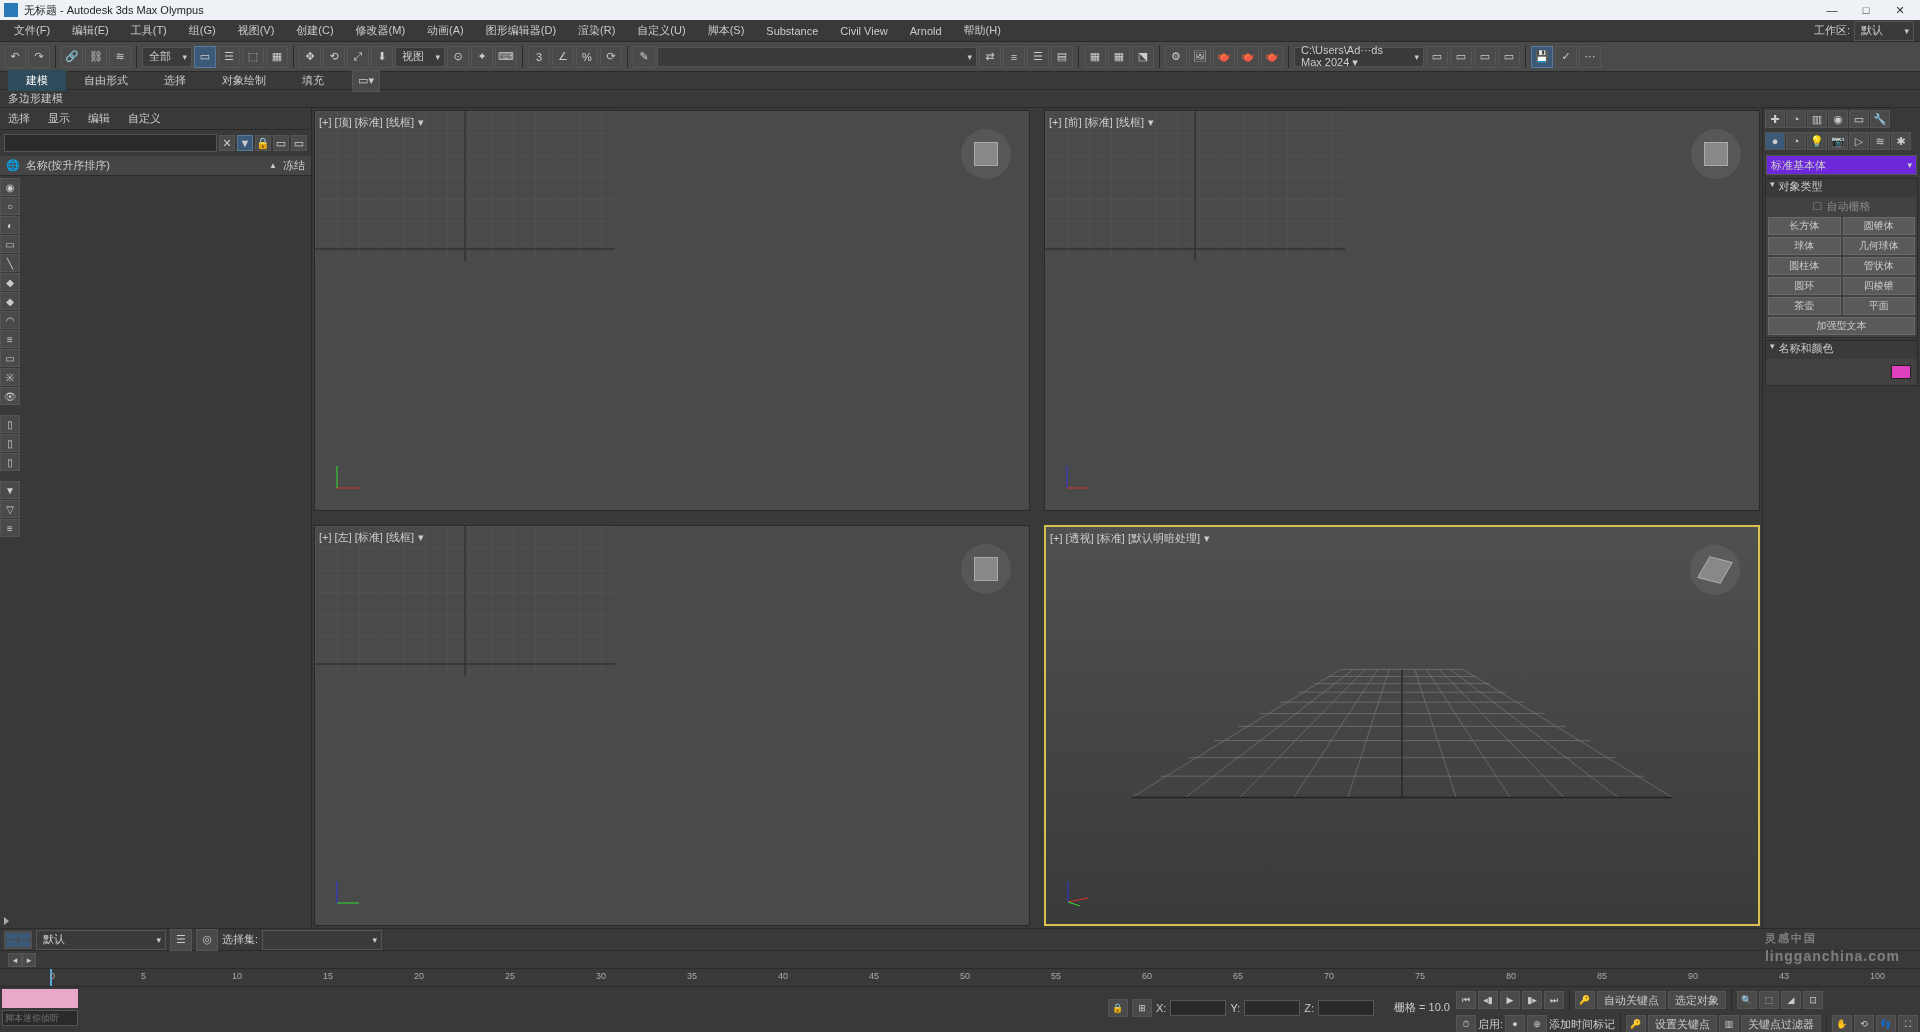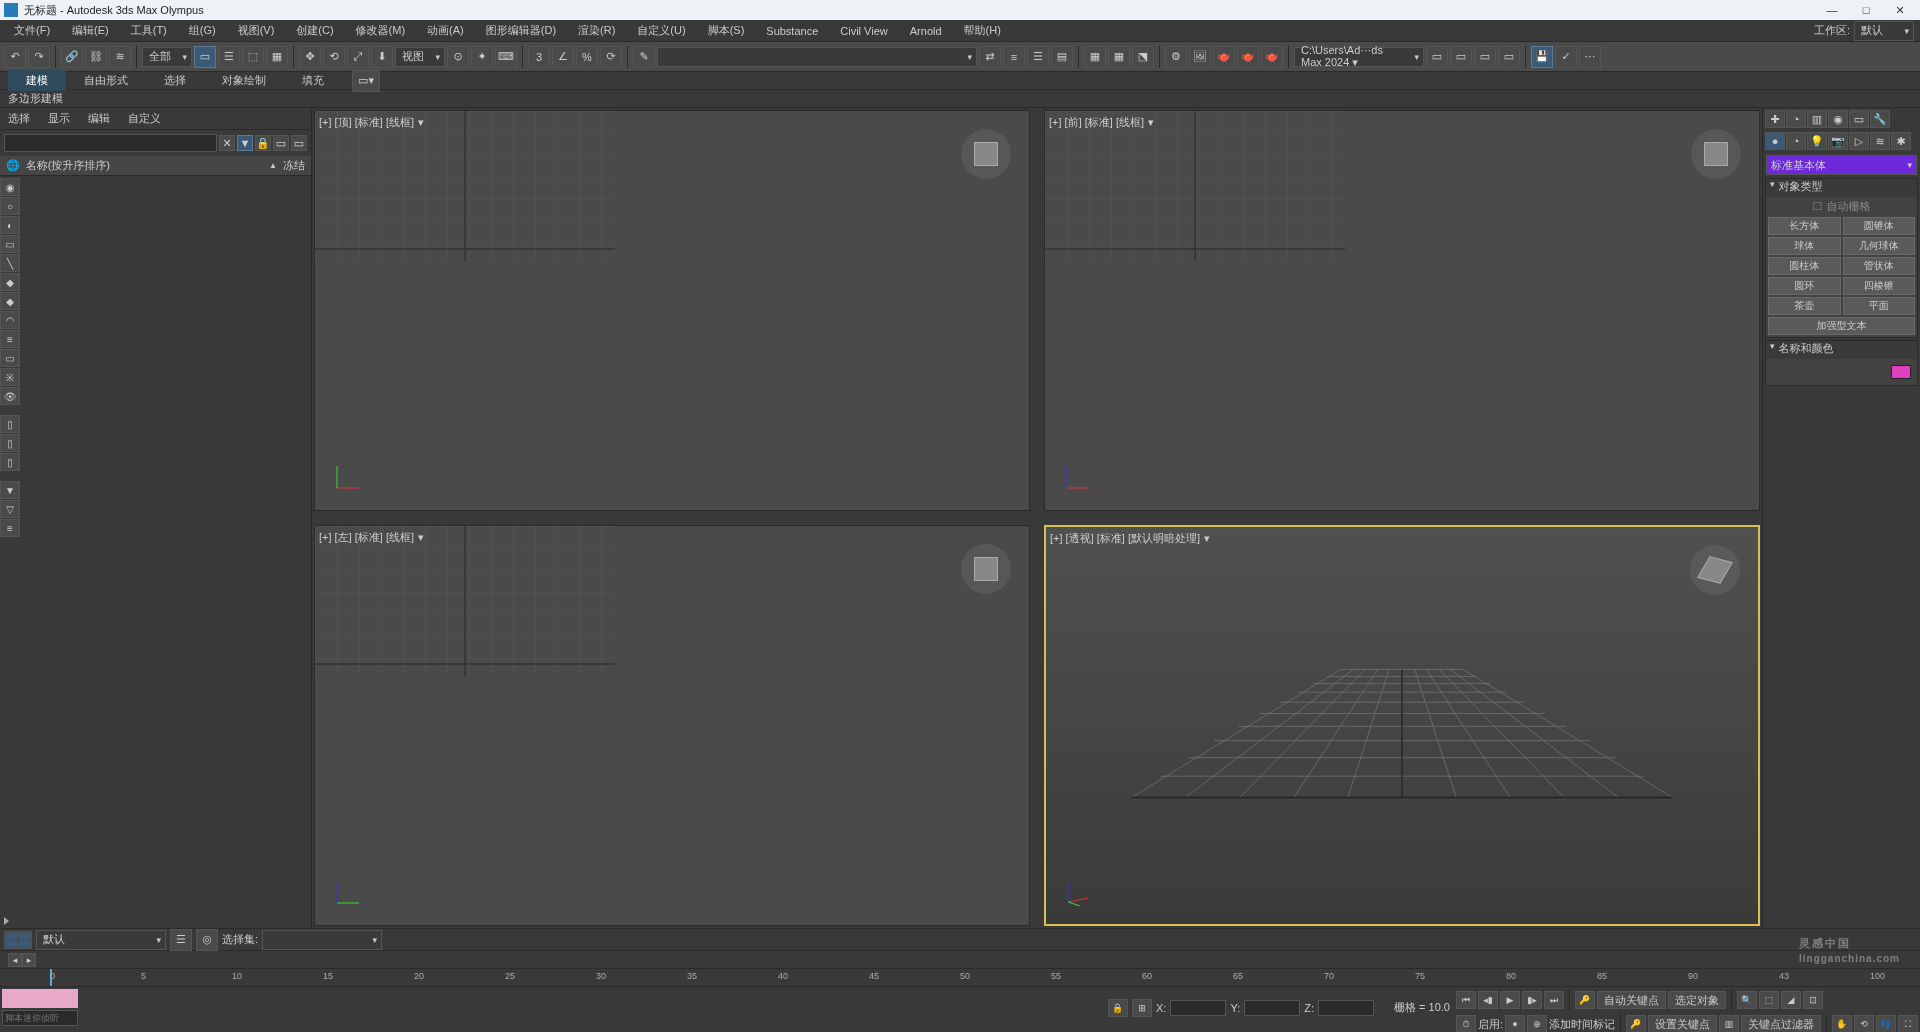--- a/index.html
+++ b/index.html
@@ -75,21 +75,21 @@
 .sb-left .pink{flex:1;background:#e8a8c8;margin:2px}
 .sb-left input{height:16px;background:#2a2a2a;border:1px solid #555;color:#888;font-size:9px;padding:0 2px;margin:0 2px 2px}
 .sb-msg{display:flex;flex-direction:column;justify-content:center;padding:0 8px;gap:2px;font-size:10px;flex:0 0 320px}
 .sb-coords{display:flex;align-items:center;gap:4px;font-size:10px;margin-left:auto;padding-right:4px}
 .sb-coords input{width:56px;height:16px;background:#2a2a2a;border:1px solid #555;color:#ccc;padding:0 2px}
 .sb-right{display:flex;flex-direction:column;gap:2px;padding:2px}
 .sb-right-row{display:flex;gap:2px;align-items:center}
 .sbtn{width:20px;height:18px;background:#4a4a4a;border:1px solid #555;cursor:pointer;display:flex;align-items:center;justify-content:center;font-size:9px}
 .sbtn.wide{width:auto;padding:0 6px}
 .watermark{position:absolute;right:20px;bottom:68px;color:rgba(255,255,255,.35);font-size:22px;font-weight:bold;letter-spacing:2px;pointer-events:none}
-.watermark small{display:block;font-size:10px;letter-spacing:1px}
+.watermark small{display:block;font-size:14px;letter-spacing:1px}
 svg{display:block}
 </style>
 </head>
 <body>
 
 <div class="titlebar">
   <div class="ico"></div>
   <span>无标题 - Autodesk 3ds Max Olympus</span>
   <div class="winbtns">
     <span>—</span>

